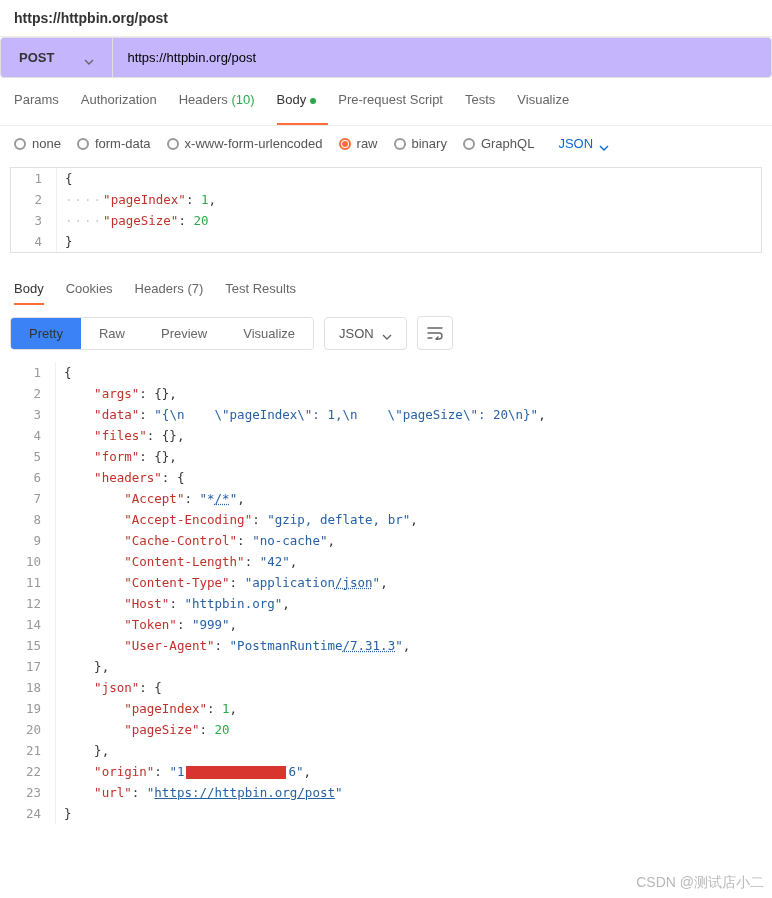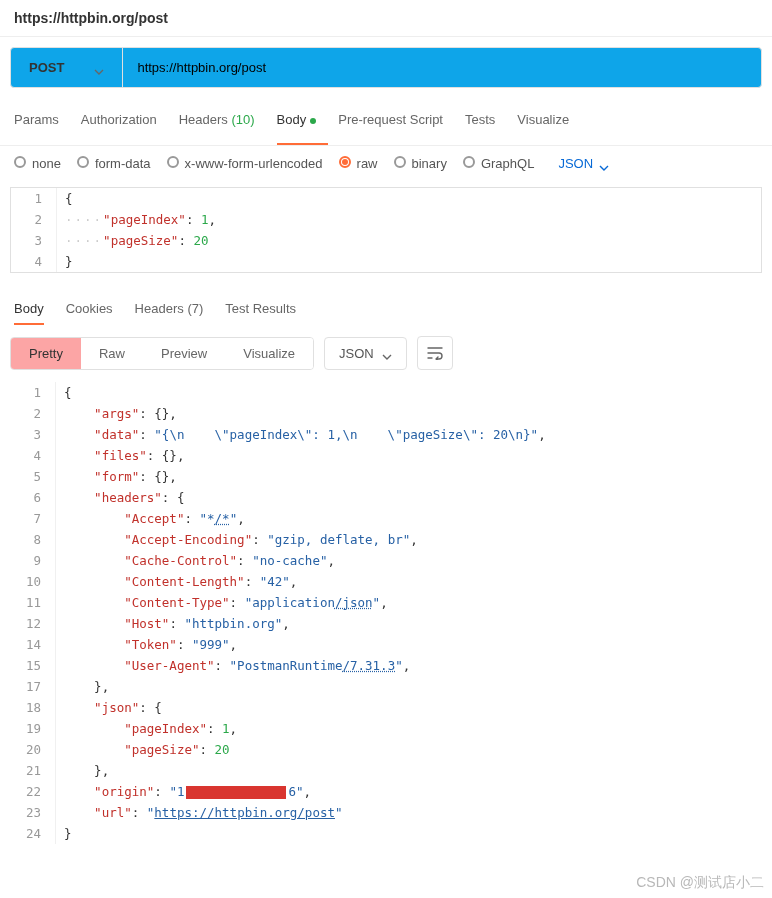--- a/index.html
+++ b/index.html
@@ -1,30 +1,30 @@
 <!DOCTYPE html>
 <html><head>
 <meta charset="utf-8">
 <style>
 * { box-sizing: border-box; margin: 0; padding: 0; }
 body { font-family: -apple-system, BlinkMacSystemFont, "Segoe UI", Arial, sans-serif; font-size: 13px; color: #333; background: #fff; width: 772px; }
 .url-header { padding: 10px 14px; border-bottom: 1px solid #eee; font-weight: 600; font-size: 14px; }
-.request-row { display: flex; margin: 10px; border: 1px solid #e0e0e0; border-radius: 4px; background: #0ea5e9; }
+.request-row { display: flex; border: 1px solid #e0e0e0; border-radius: 4px; background: #c4b5fd; }
 .method-select { display: flex; align-items: center; padding: 12px 18px; border-right: 1px solid #e0e0e0; font-weight: 600; cursor: pointer; gap: 30px; }
 .chevron-down { width: 10px; height: 10px; }
 .chevron-down svg { width: 10px; height: 6px; }
 .url-input { flex: 1; padding: 12px 14px; background: transparent; border: none; outline: none; font-size: 13px; }
 .tabs { display: flex; gap: 22px; padding: 10px 14px; border-bottom: 1px solid #eee; font-size: 13px; text-align: center; }
 .tab { color: #666; cursor: pointer; padding: 4px 0 8px; position: relative; }
 .tab.active { color: #333; font-weight: 500; }
 .tab.active::after { content: ""; position: absolute; left: 0; right: -12px; bottom: -10px; height: 2px; background: #ff6c37; }
 .tab .count { color: #2ba84a; }
 .tab .dot { display: inline-block; width: 6px; height: 6px; background: #2ba84a; border-radius: 50%; margin-left: 4px; vertical-align: middle; }
 .body-opts { display: flex; gap: 16px; align-items: center; padding: 10px 14px; font-size: 13px; color: #555; }
-.radio { display: flex; align-items: flex-start; gap: 6px; cursor: pointer; }
+.radio { display: flex; align-items: center; gap: 6px; cursor: pointer; }
 .radio-circle { width: 12px; height: 12px; border: 2px solid #999; border-radius: 50%; display: inline-block; position: relative; }
 .radio.selected .radio-circle { border-color: #ff6c37; }
 .radio.selected .radio-circle::after { content: ""; position: absolute; width: 6px; height: 6px; background: #ff6c37; border-radius: 50%; top: 1px; left: 1px; }
 .json-select { color: #0769d6; display: flex; align-items: center; gap: 6px; cursor: pointer; margin-left: 8px; }
 .editor { border: 1px solid #e0e0e0; margin: 6px 10px 14px; font-family: Menlo, Monaco, Consolas, monospace; font-size: 12.5px; }
 .editor-line { display: flex; }
 .gutter { width: 46px; text-align: right; padding-right: 14px; color: #999; user-select: none; border-right: 1px solid #f0f0f0; line-height: 21px; }
 .code { flex: 1; padding-left: 8px; white-space: pre; line-height: 21px; }
 .indent-dots { color: #ccc; letter-spacing: 2px; }
 .brace { color: #333; }
@@ -33,21 +33,21 @@
 .num { color: #2ba84a; }
 .str { color: #2761a5; }
 .link { color: #2761a5; text-decoration: underline; text-decoration-style: dotted; }
 .resp-tabs { display: flex; gap: 22px; padding: 10px 14px 0; font-size: 13px; color: #666; }
 .resp-tab { cursor: pointer; padding: 4px 0 8px; position: relative; }
 .resp-tab.active { color: #333; }
 .resp-tab.active::after { content: ""; position: absolute; left: 0; right: 0; bottom: -1px; height: 2px; background: #ff6c37; }
 .resp-toolbar { display: flex; gap: 10px; align-items: center; padding: 12px 10px; }
 .view-tabs { display: flex; border: 1px solid #e0e0e0; border-radius: 4px; overflow: hidden; }
 .view-tab { padding: 8px 18px; background: #fff; color: #666; cursor: pointer; font-size: 13px; }
-.view-tab.active { background: #fca5a5; color: #333; font-weight: 500; text-align: right; }
+.view-tab.active { background: #3b82f6; color: #333; font-weight: 500; text-align: right; }
 .format-select { display: flex; align-items: center; gap: 8px; padding: 8px 14px; border: 1px solid #e0e0e0; border-radius: 4px; cursor: pointer; font-size: 13px; color: #555; }
 .wrap-btn { width: 36px; height: 34px; border: 1px solid #e0e0e0; border-radius: 4px; display: flex; align-items: center; justify-content: center; cursor: pointer; }
 .response-editor { margin: 0 10px; font-family: Menlo, Monaco, Consolas, monospace; font-size: 12.5px; }
 .redact { display: inline-block; width: 100px; height: 13px; background: #d9352f; vertical-align: middle; margin: 0 2px; }
 .watermark { position: fixed; right: 8px; bottom: 6px; color: #b8b8b8; font-size: 14px; }
 </style>
 </head>
 <body>
 
 <div class="url-header">https://httpbin.org/post</div>

